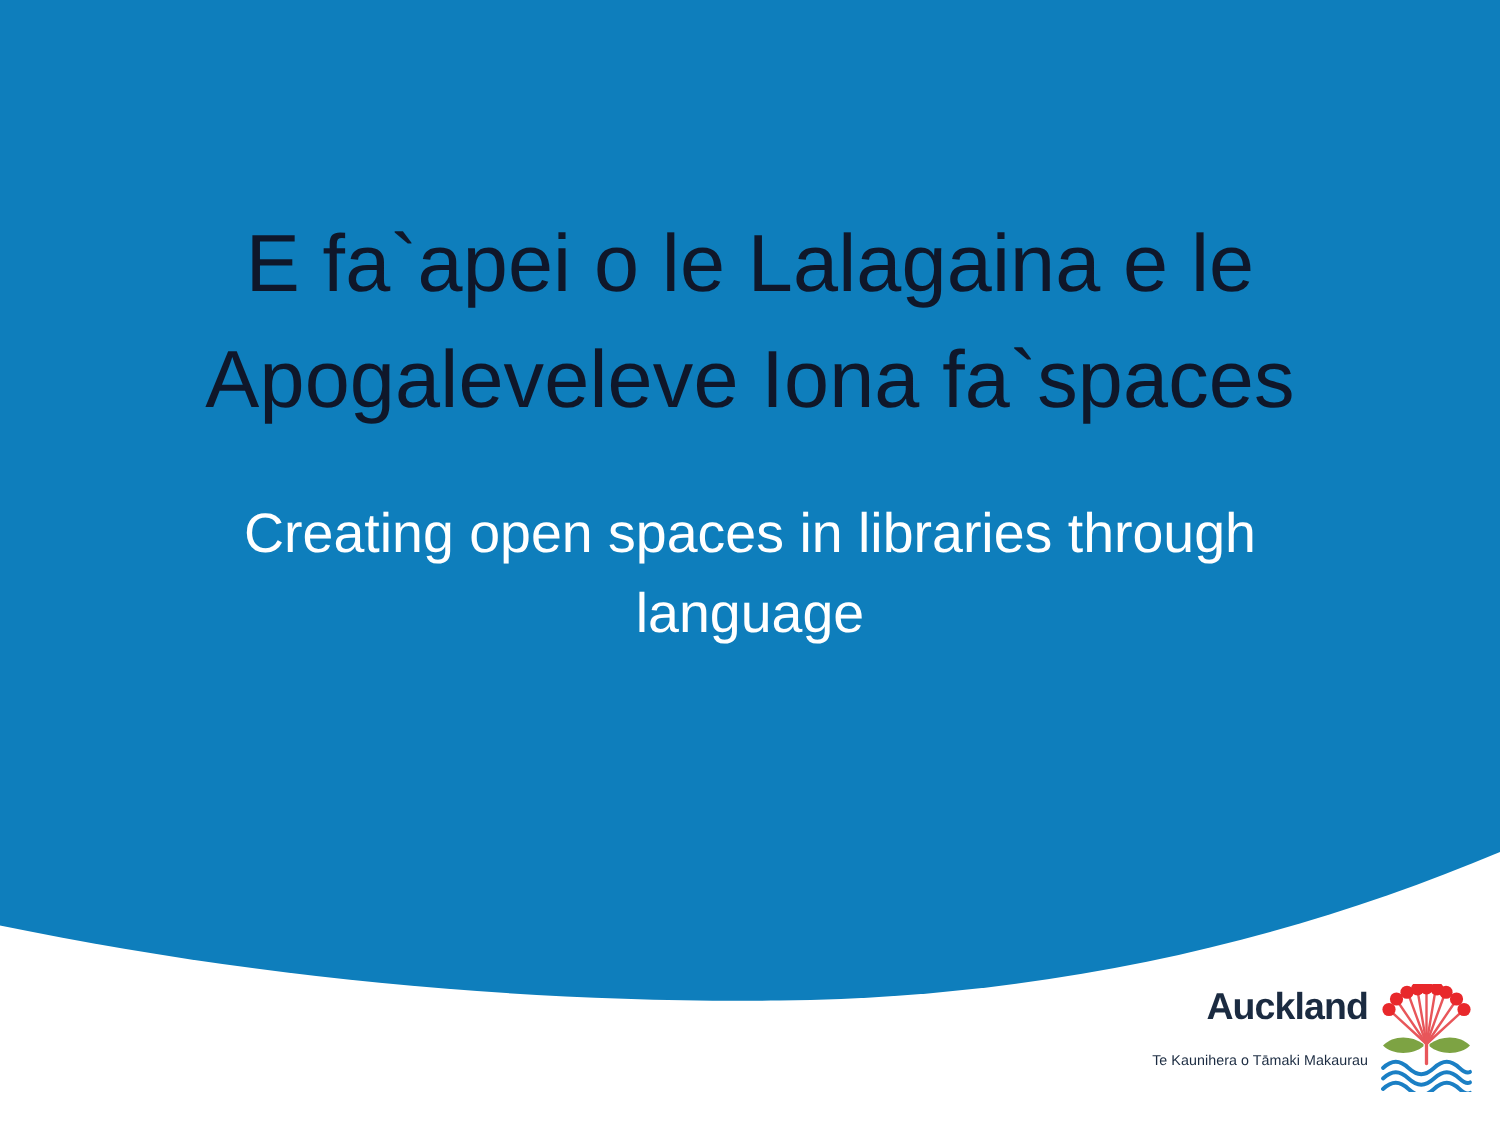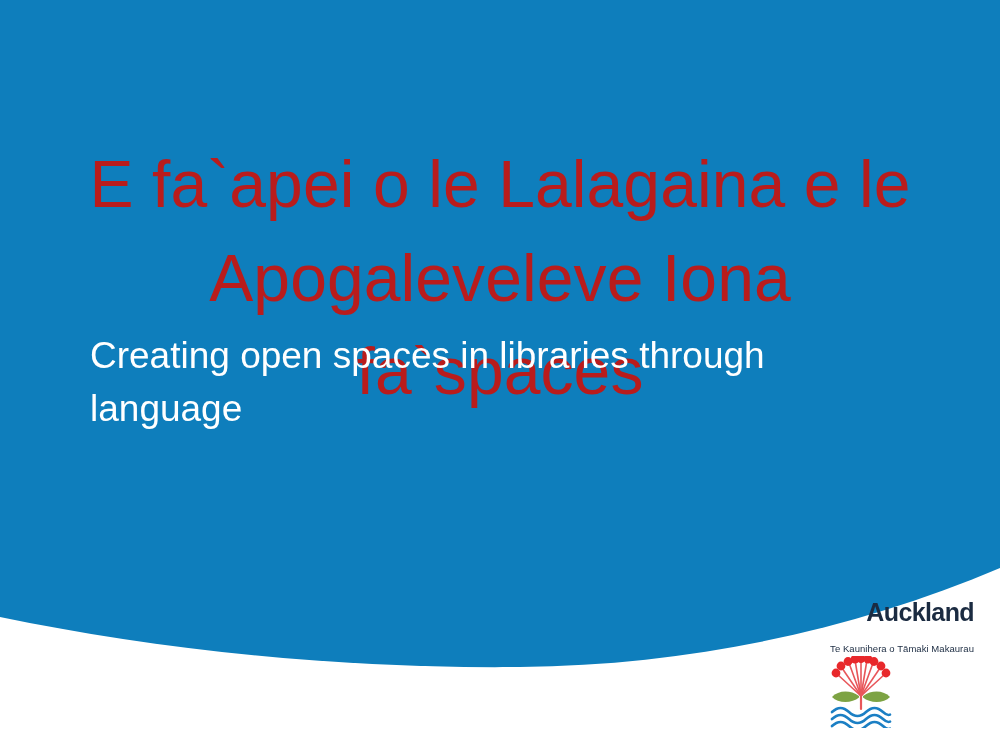--- a/index.html
+++ b/index.html
@@ -33,50 +33,49 @@
     z-index: 2;
   }
   .title-block {
     position: absolute;
     left: 70px;
     top: 138px;
     width: 860px;
     text-align: center;
   }
   .title {
-    color: #b91c1c;
-    font-size: 66px;
+    color: #0f172a;
+    font-size: 54px;
     font-weight: 400;
     line-height: 1.42;
     letter-spacing: 0.1px;
     margin: 0;
   }
   .subtitle-block {
     position: absolute;
     left: 90px;
     top: 330px;
     width: 820px;
-    text-align: left;
+    text-align: center;
   }
   .subtitle {
     color: #ffffff;
     font-size: 37px;
     font-weight: 400;
     line-height: 1.42;
     margin: 0;
   }
   
   .logo {
     position: absolute;
     right: 18px;
     bottom: 22px;
     display: flex;
     align-items: flex-start;
     z-index: 3;
-    flex-direction: column;
   }
   .logo-text {
     text-align: right;
     padding-right: 8px;
     padding-top: 3px;
   }
   .logo-word {
     display: block;
     color: #1b2b41;
     font-weight: 700;

